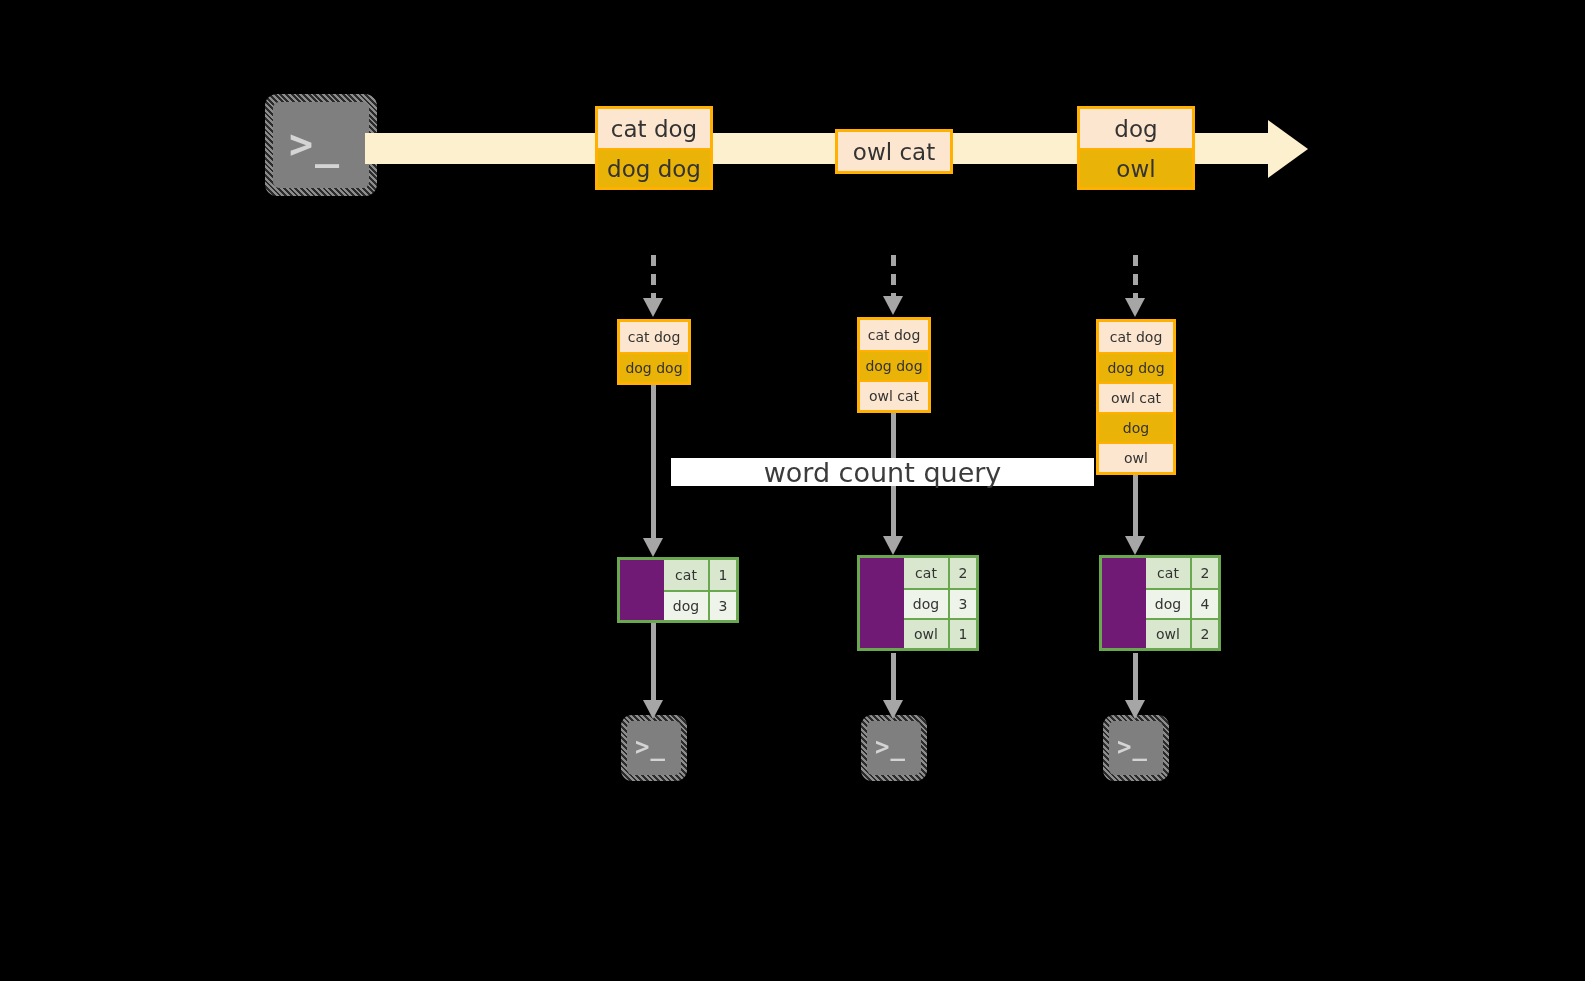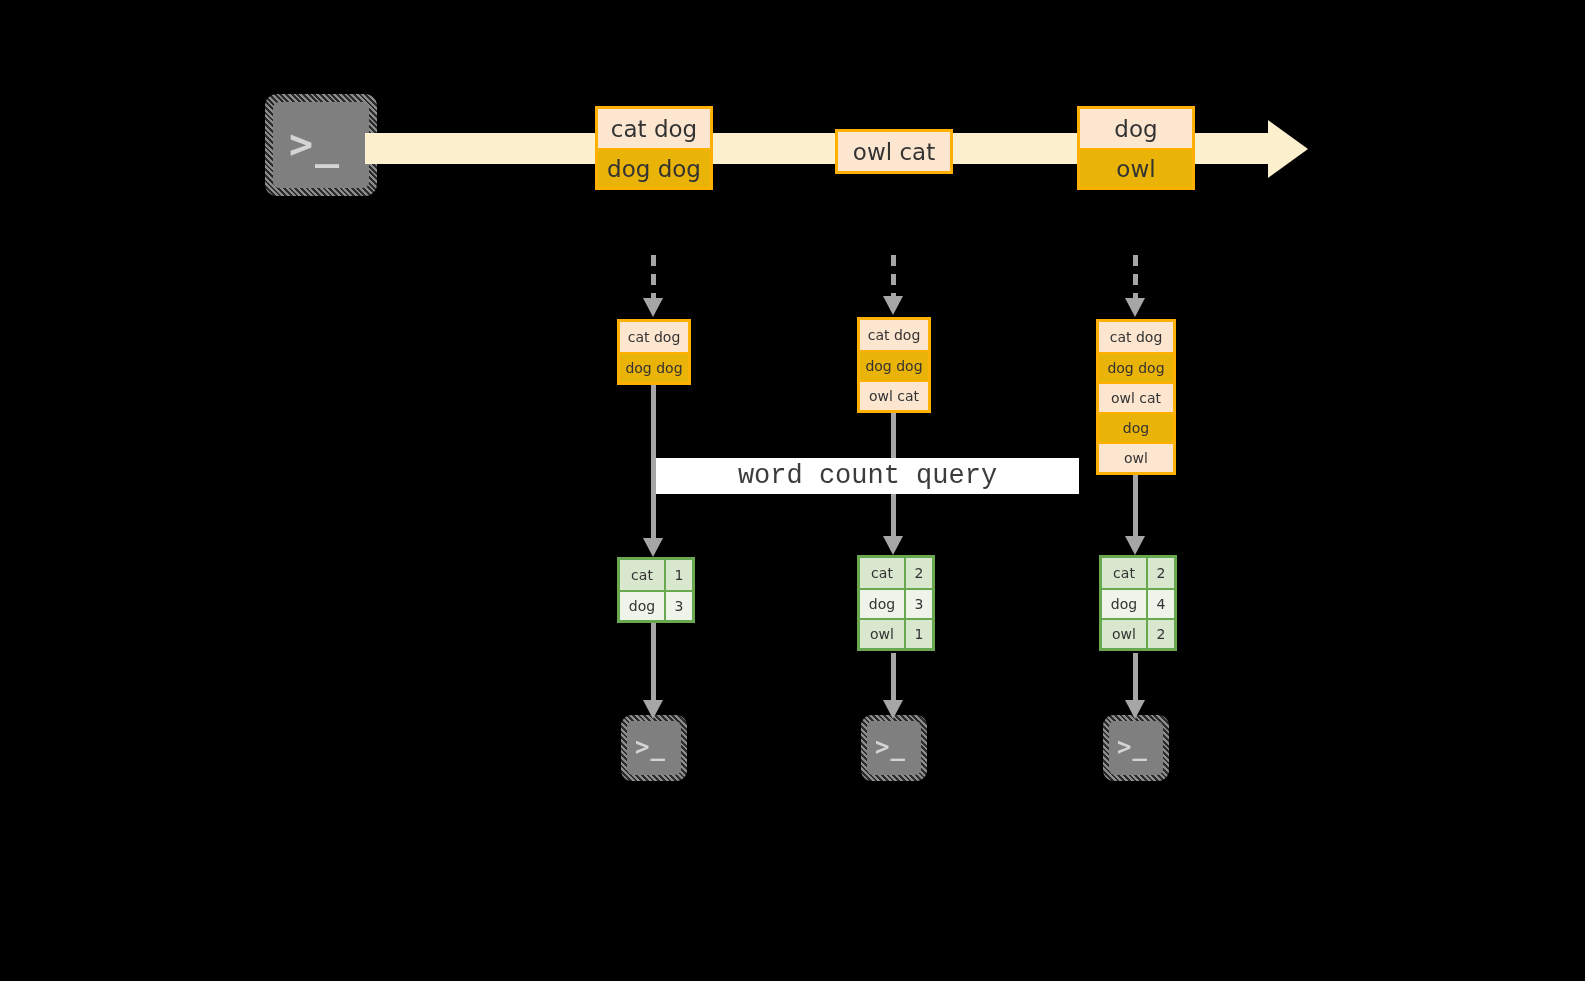--- a/index.html
+++ b/index.html
@@ -91,21 +91,22 @@
   .rec-stack .rec-cell { height: 30px; font-size: 14px; }
   .rec-stack.w80 { width: 80px; }
 
   
   .tbl {
     position: absolute;
     border: 3px solid #6aa84f;
     display: flex;
     flex-direction: column;
     z-index: 5;
-    background: #86efac;
+    background: #701a75;
+    padding-left: 44px;
   }
   .tbl-row { display: flex; height: 30px; }
   .tbl-row + .tbl-row { border-top: 2px solid #6aa84f; }
   .tbl-c {
     display: flex; align-items: center; justify-content: center;
     color: #333333; font-size: 14px; background: #d9e7cf;
   }
   .tbl-row.alt .tbl-c { background: #eef4e9; }
   .tbl-c.key { width: 46px; border-right: 2px solid #6aa84f; }
   .tbl-c.val { width: 26px; }
@@ -124,28 +125,27 @@
     position: absolute; left: -8px;
     width: 0; height: 0;
     border-left: 10.5px solid transparent;
     border-right: 10.5px solid transparent;
     border-top: 19px solid #a6a6a6;
   }
 
   
   .qlabel {
     position: absolute;
-    left: 656px; top: 458px;
-    width: 423px; height: 36px;
+    left: 671px; top: 458px;
+    width: 423px; height: 28px;
     background: #ffffff;
     display: flex;
     align-items: center;
     justify-content: center;
     z-index: 4;
-    font-family: Liberation Mono, monospace;
   }
   .qlabel span {
     color: #3c3c3c;
     font-size: 27px;
     white-space: nowrap;
   }
 </style>
 </head>
 <body>
 

